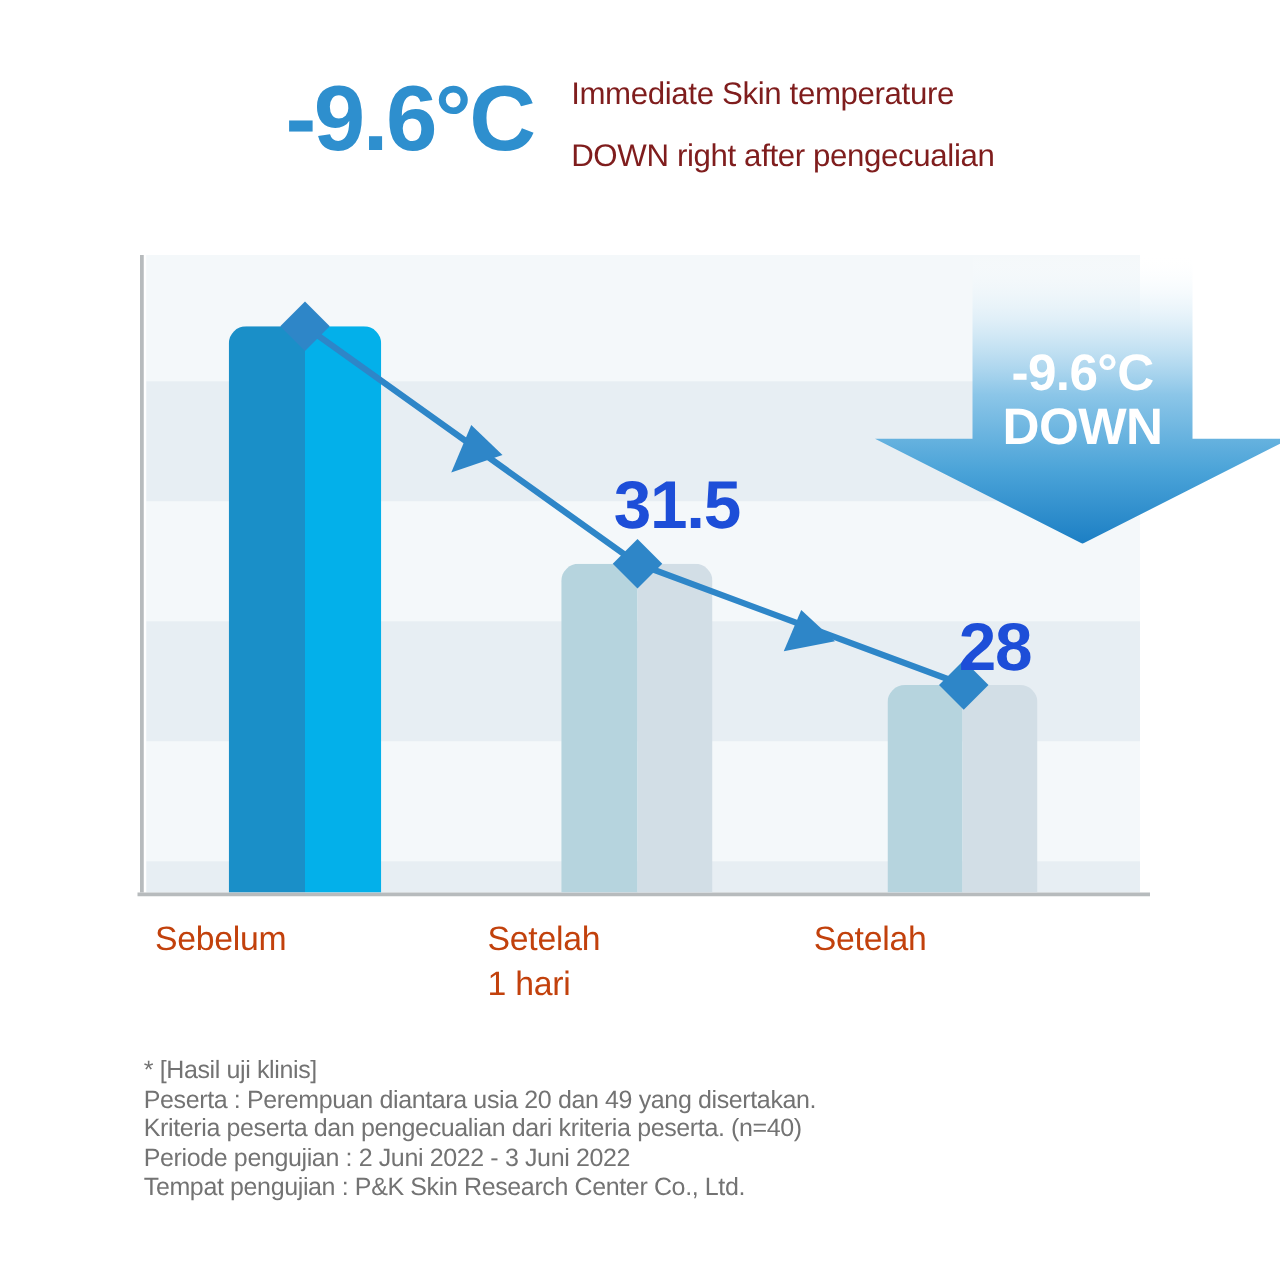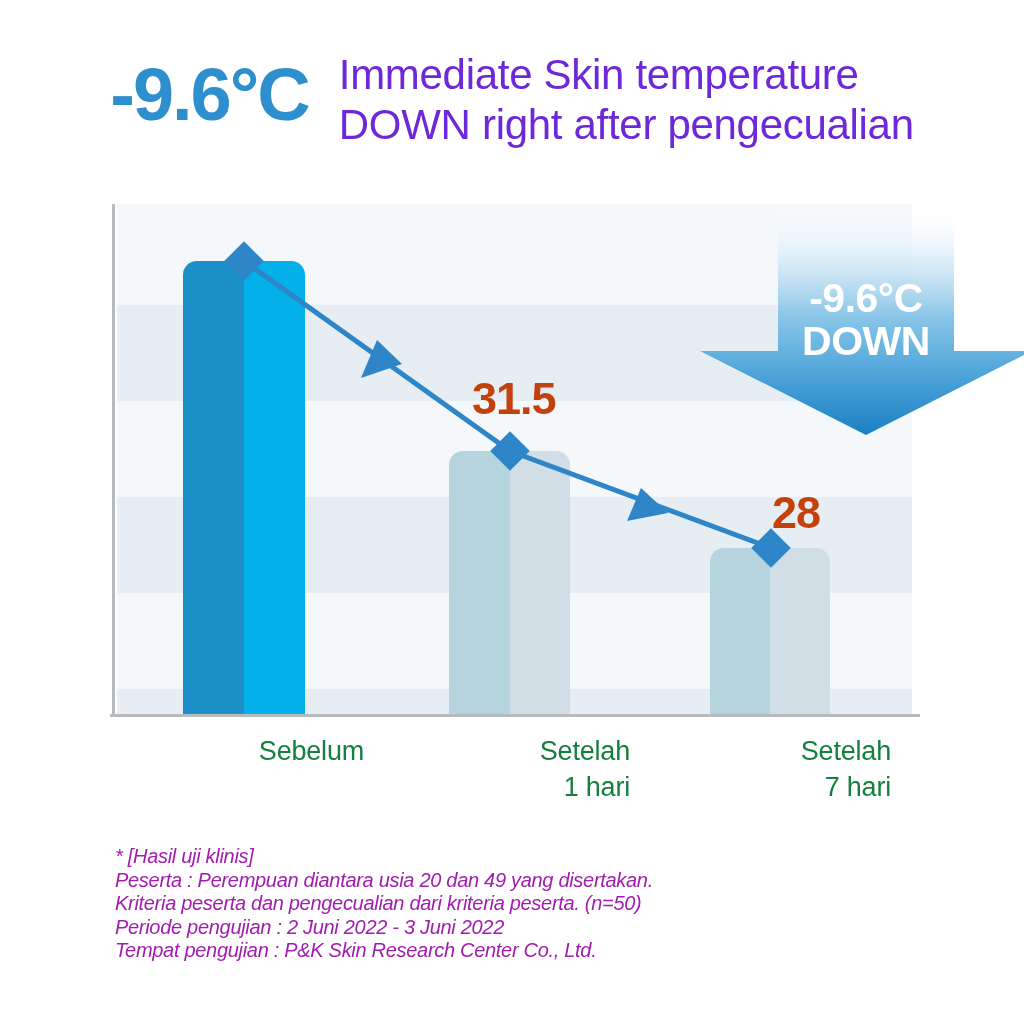--- a/index.html
+++ b/index.html
@@ -31,22 +31,22 @@
   #headline-stat {
     font-size: 74px;
     font-weight: bold;
     color: #2e8fce;
     letter-spacing: -2px;
     line-height: 105px;
     margin-right: 30px;
     white-space: nowrap;
   }
   #headline-text {
-    font-size: 42px;
-    color: #6d28d9;
+    font-size: 25px;
+    color: #7f1d1d;
     line-height: 50px;
     letter-spacing: -0.3px;
     padding-top: 8px;
     white-space: nowrap;
   }
 
   
   #chart {
     position: absolute;
     left: 117px;
@@ -103,25 +103,26 @@
     left: 0; top: 0;
     width: 795px;
     height: 510px;
     overflow: visible;
     pointer-events: none;
   }
 
   
   .value-label {
     position: absolute;
-    font-size: 45px;
+    font-size: 54px;
     font-weight: bold;
-    color: #c2410c;
+    color: #1d4ed8;
     letter-spacing: -1px;
     white-space: nowrap;
+    margin-left: 19px;
   }
 
   
   #down-arrow {
     position: absolute;
     left: 583px;
     top: 1px;
     width: 332px;
     height: 230px;
   }
@@ -142,39 +143,38 @@
   
   #x-labels {
     position: absolute;
     left: 117px;
     top: 733px;
     width: 795px;
     height: 80px;
   }
   .x-label {
     position: absolute;
-    text-align: right;
+    text-align: left;
     font-size: 27px;
     line-height: 36px;
-    color: #15803d;
+    color: #c2410c;
     letter-spacing: -0.2px;
   }
 
   
   #footnote {
     position: absolute;
     left: 115px;
     top: 845px;
     width: 820px;
     font-size: 20px;
     line-height: 23.5px;
-    color: #a21caf;
+    color: #737373;
     letter-spacing: -0.3px;
     white-space: nowrap;
-    font-style: italic;
   }
   #footnote .fn-line { display: block; }
 </style>
 </head>
 <body>
 
 <div id="header">
   <div id="headline-stat">-9.6°C</div>
   <div id="headline-text">
     <div>Immediate Skin temperature</div>
@@ -232,36 +232,35 @@
 
     <polygon points="260,136 285,160 244,174" fill="#2e86c8"></polygon>
     <polygon points="524,284 551,309 510,317" fill="#2e86c8"></polygon>
 
     <rect x="127" y="57" width="28" height="28" fill="#2e86c8" transform="rotate(45 127 57) translate(-14 -14)"></rect>
     <rect x="393" y="247" width="28" height="28" fill="#2e86c8" transform="rotate(45 393 247) translate(-14 -14)"></rect>
     <rect x="654" y="344" width="28" height="28" fill="#2e86c8" transform="rotate(45 654 344) translate(-14 -14)"></rect>
   </svg>
 
   <div class="value-label" style="left:355px; top:169px;">31.5</div>
-  <div class="value-label" style="left:655px; top:283px;">28</div>
+  <div class="value-label" style="left:631px; top:283px;">28</div>
 </div>
 
 <div id="x-labels">
   <div class="x-label" style="left:7px; top:0; width:240px;">
     <div>Sebelum</div>
   </div>
   <div class="x-label" style="left:273px; top:0; width:240px;">
     <div>Setelah</div>
     <div>1 hari</div>
   </div>
   <div class="x-label" style="left:534px; top:0; width:240px;">
     <div>Setelah</div>
-    <div>7 hari</div>
   </div>
 </div>
 
 <div id="footnote">
   <span class="fn-line">*  [Hasil uji klinis]</span>
   <span class="fn-line">Peserta : Perempuan diantara usia 20 dan 49 yang disertakan.</span>
-  <span class="fn-line">Kriteria peserta dan pengecualian dari kriteria peserta. (n=50)</span>
+  <span class="fn-line">Kriteria peserta dan pengecualian dari kriteria peserta. (n=40)</span>
   <span class="fn-line">Periode pengujian : 2 Juni 2022 - 3 Juni 2022</span>
   <span class="fn-line">Tempat pengujian : P&amp;K Skin Research Center Co., Ltd.</span>
 </div>
 
 </body></html>

